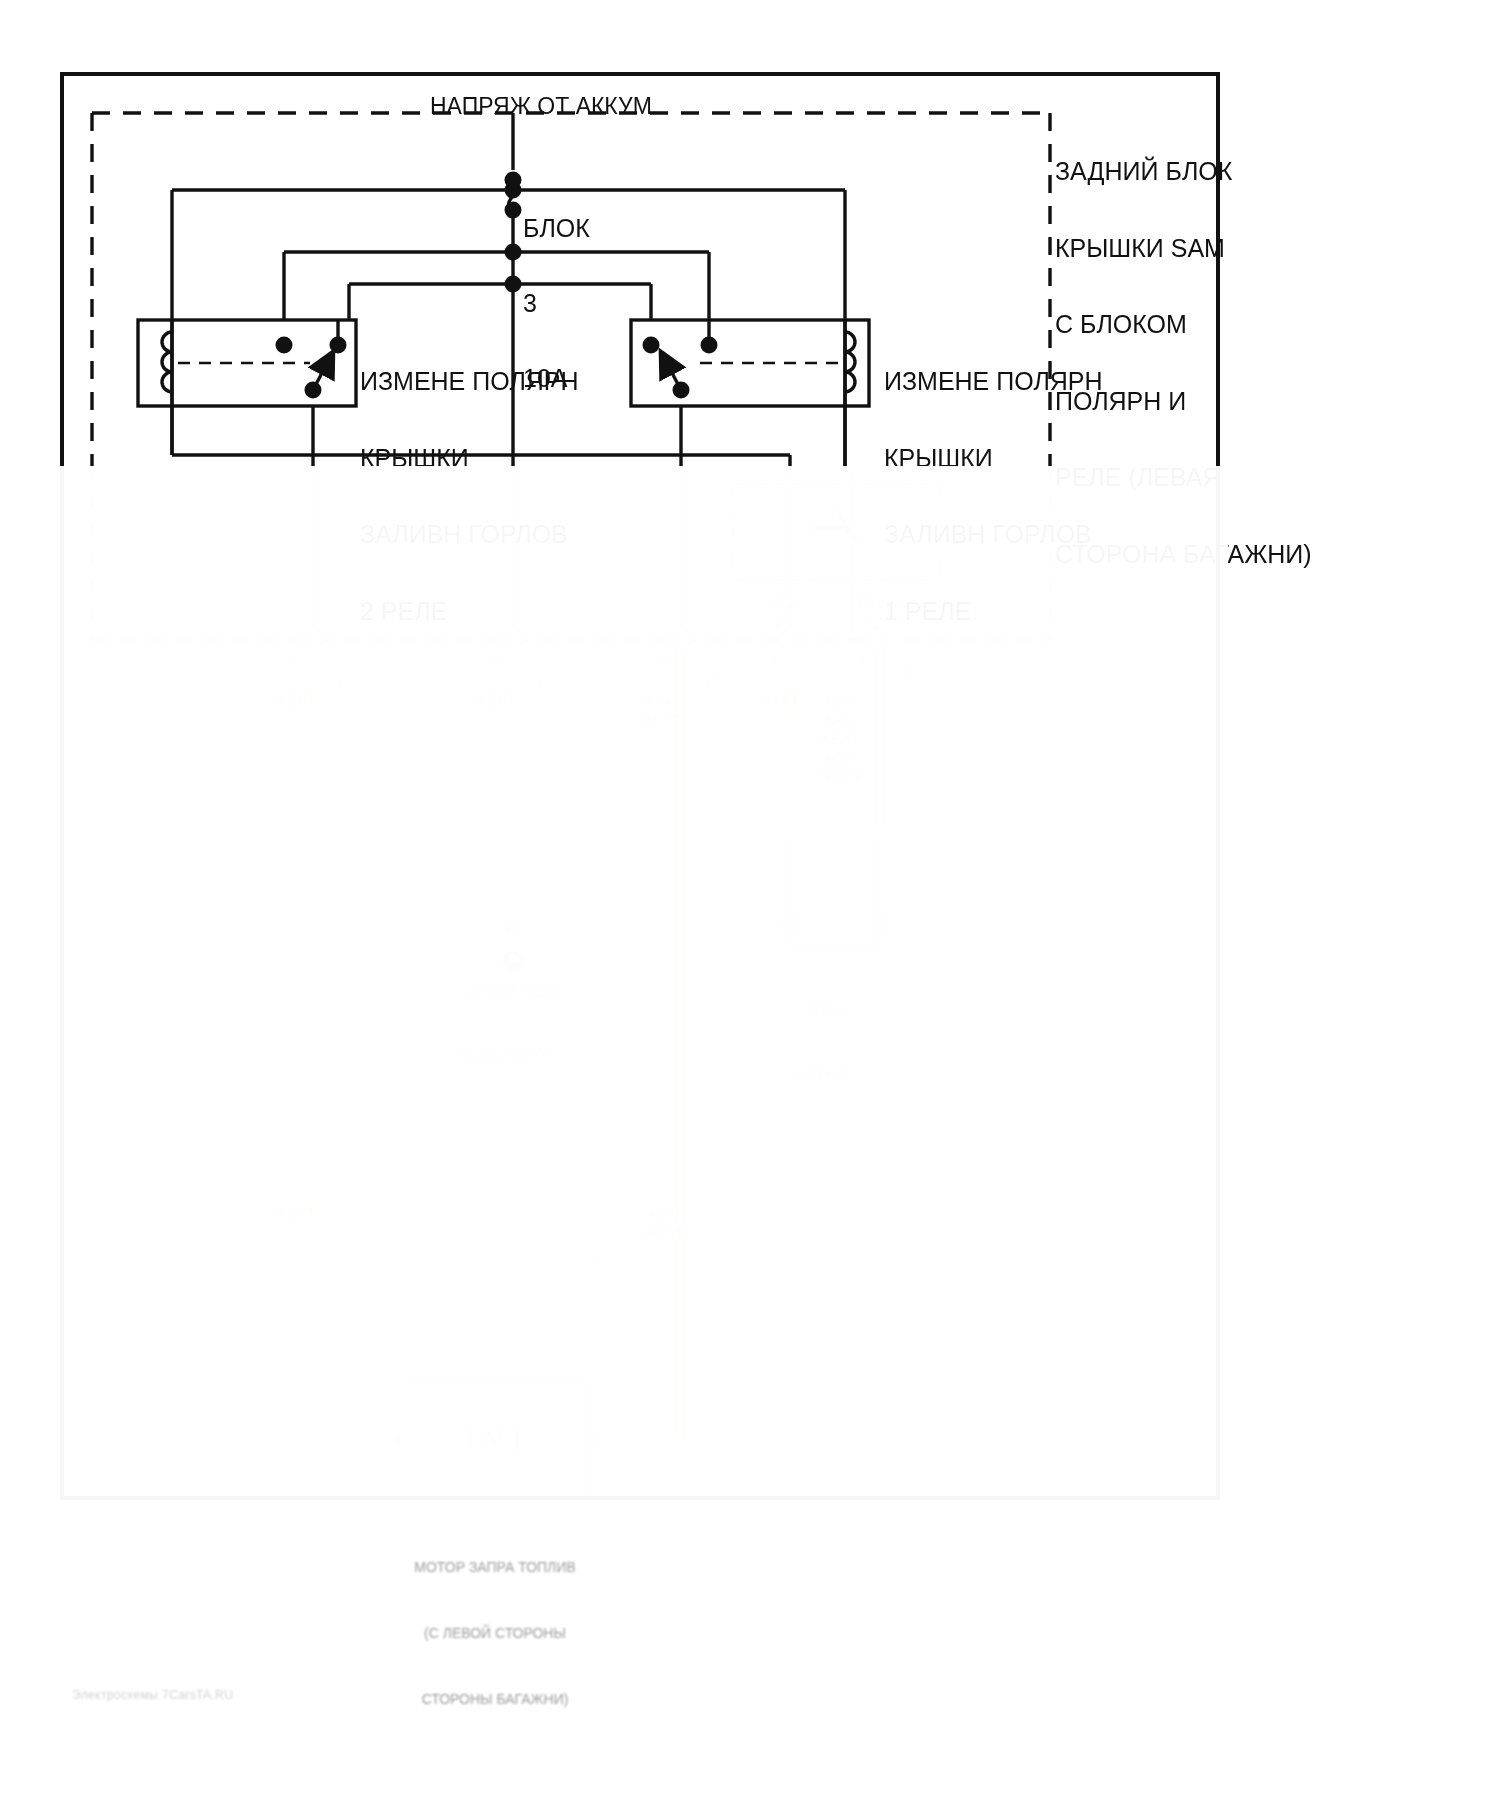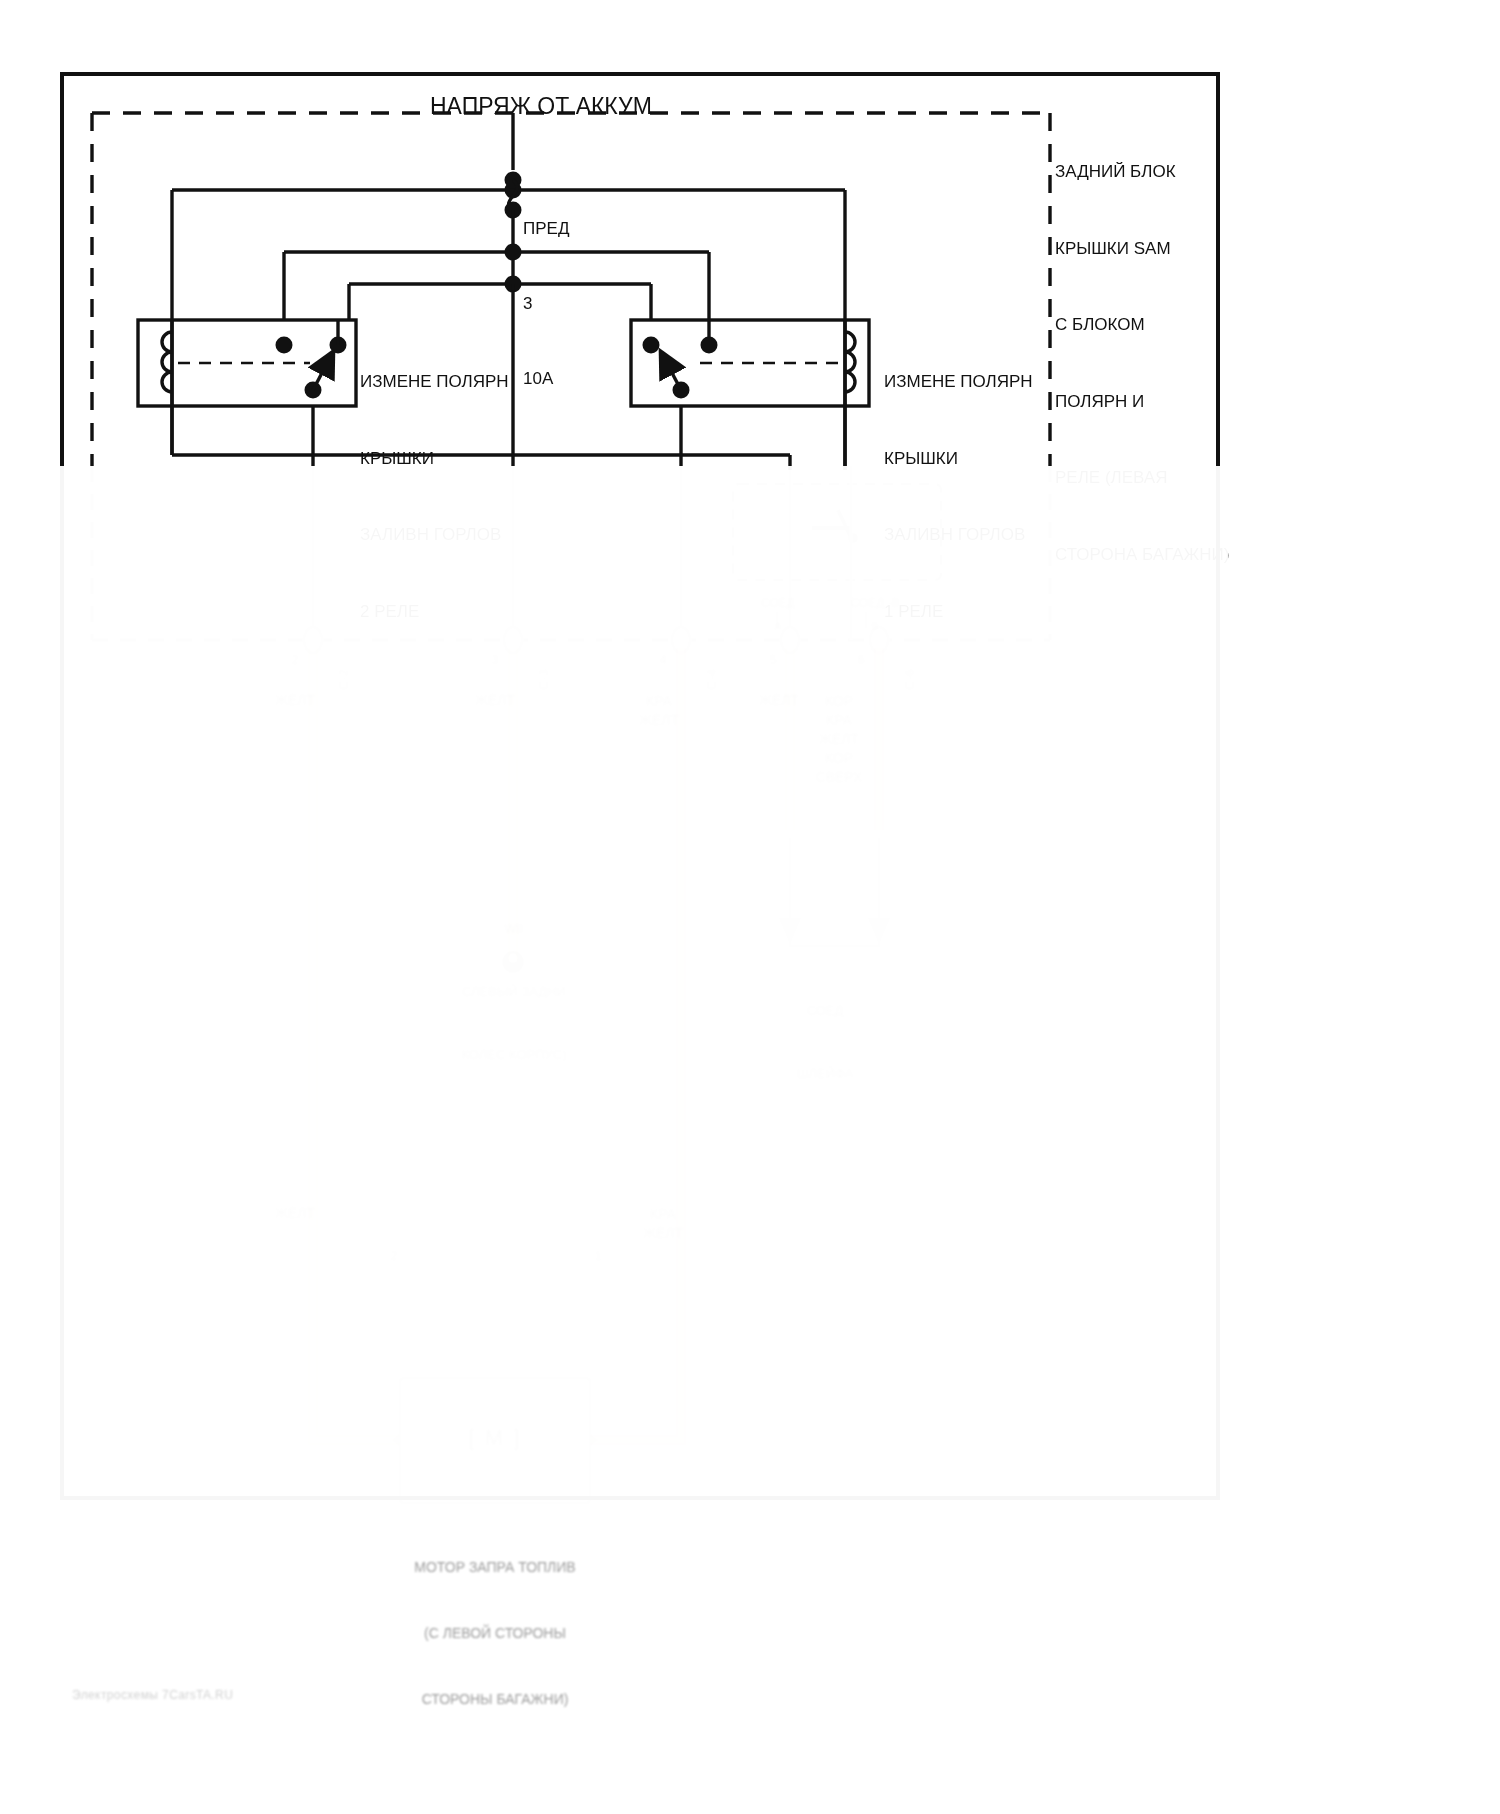--- a/index.html
+++ b/index.html
@@ -19,21 +19,21 @@
   }
   .fade-layer{opacity:.22;filter:blur(.35px);}
   .fade-layer-2{opacity:.30;filter:blur(.3px);}
 
   
   svg.board{position:absolute;left:0;top:0;width:1500px;height:1814px;}
 
   
   .lbl{
     position:absolute;font-family:"Liberation Sans",sans-serif;
-    color:#111;font-size:17px;line-height:24.5px;white-space:pre;
+    color:#111;font-size:25px;line-height:24.5px;white-space:pre;
   }
   .lbl-title{left:430px;top:86px;font-size:23px;margin-top:8px;}
   .lbl-fuse{left:523px;top:166px;line-height:25px;}
   .lbl-sam{left:1055px;top:108px;line-height:25.5px;}
   .lbl-relay2{left:360px;top:318px;line-height:25.5px;}
   .lbl-relay1{left:884px;top:318px;line-height:25.5px;}
 
   .flbl{
     position:absolute;font-family:"Liberation Sans",sans-serif;
     color:#4a4a4a;white-space:pre;text-align:center;
@@ -192,21 +192,21 @@
 
       <path d="M513,284 L513,466" stroke="#111" stroke-width="3.4" fill="none"></path>
     </g>
   </svg>
 
   <div class="frame"></div>
 
   <div class="lbl lbl-title">НАПРЯЖ ОТ АККУМ</div>
 
   <div class="lbl lbl-fuse">
-    <div>ПРЕД</div>
+    <div>БЛОК</div>
     <div>3</div>
     <div>10A</div>
   </div>
 
   <div class="lbl lbl-sam">
     <div>ЗАДНИЙ БЛОК</div>
     <div>КРЫШКИ SAM</div>
     <div>С БЛОКОМ</div>
     <div>ПОЛЯРН И</div>
     <div>РЕЛЕ (ЛЕВАЯ</div>

